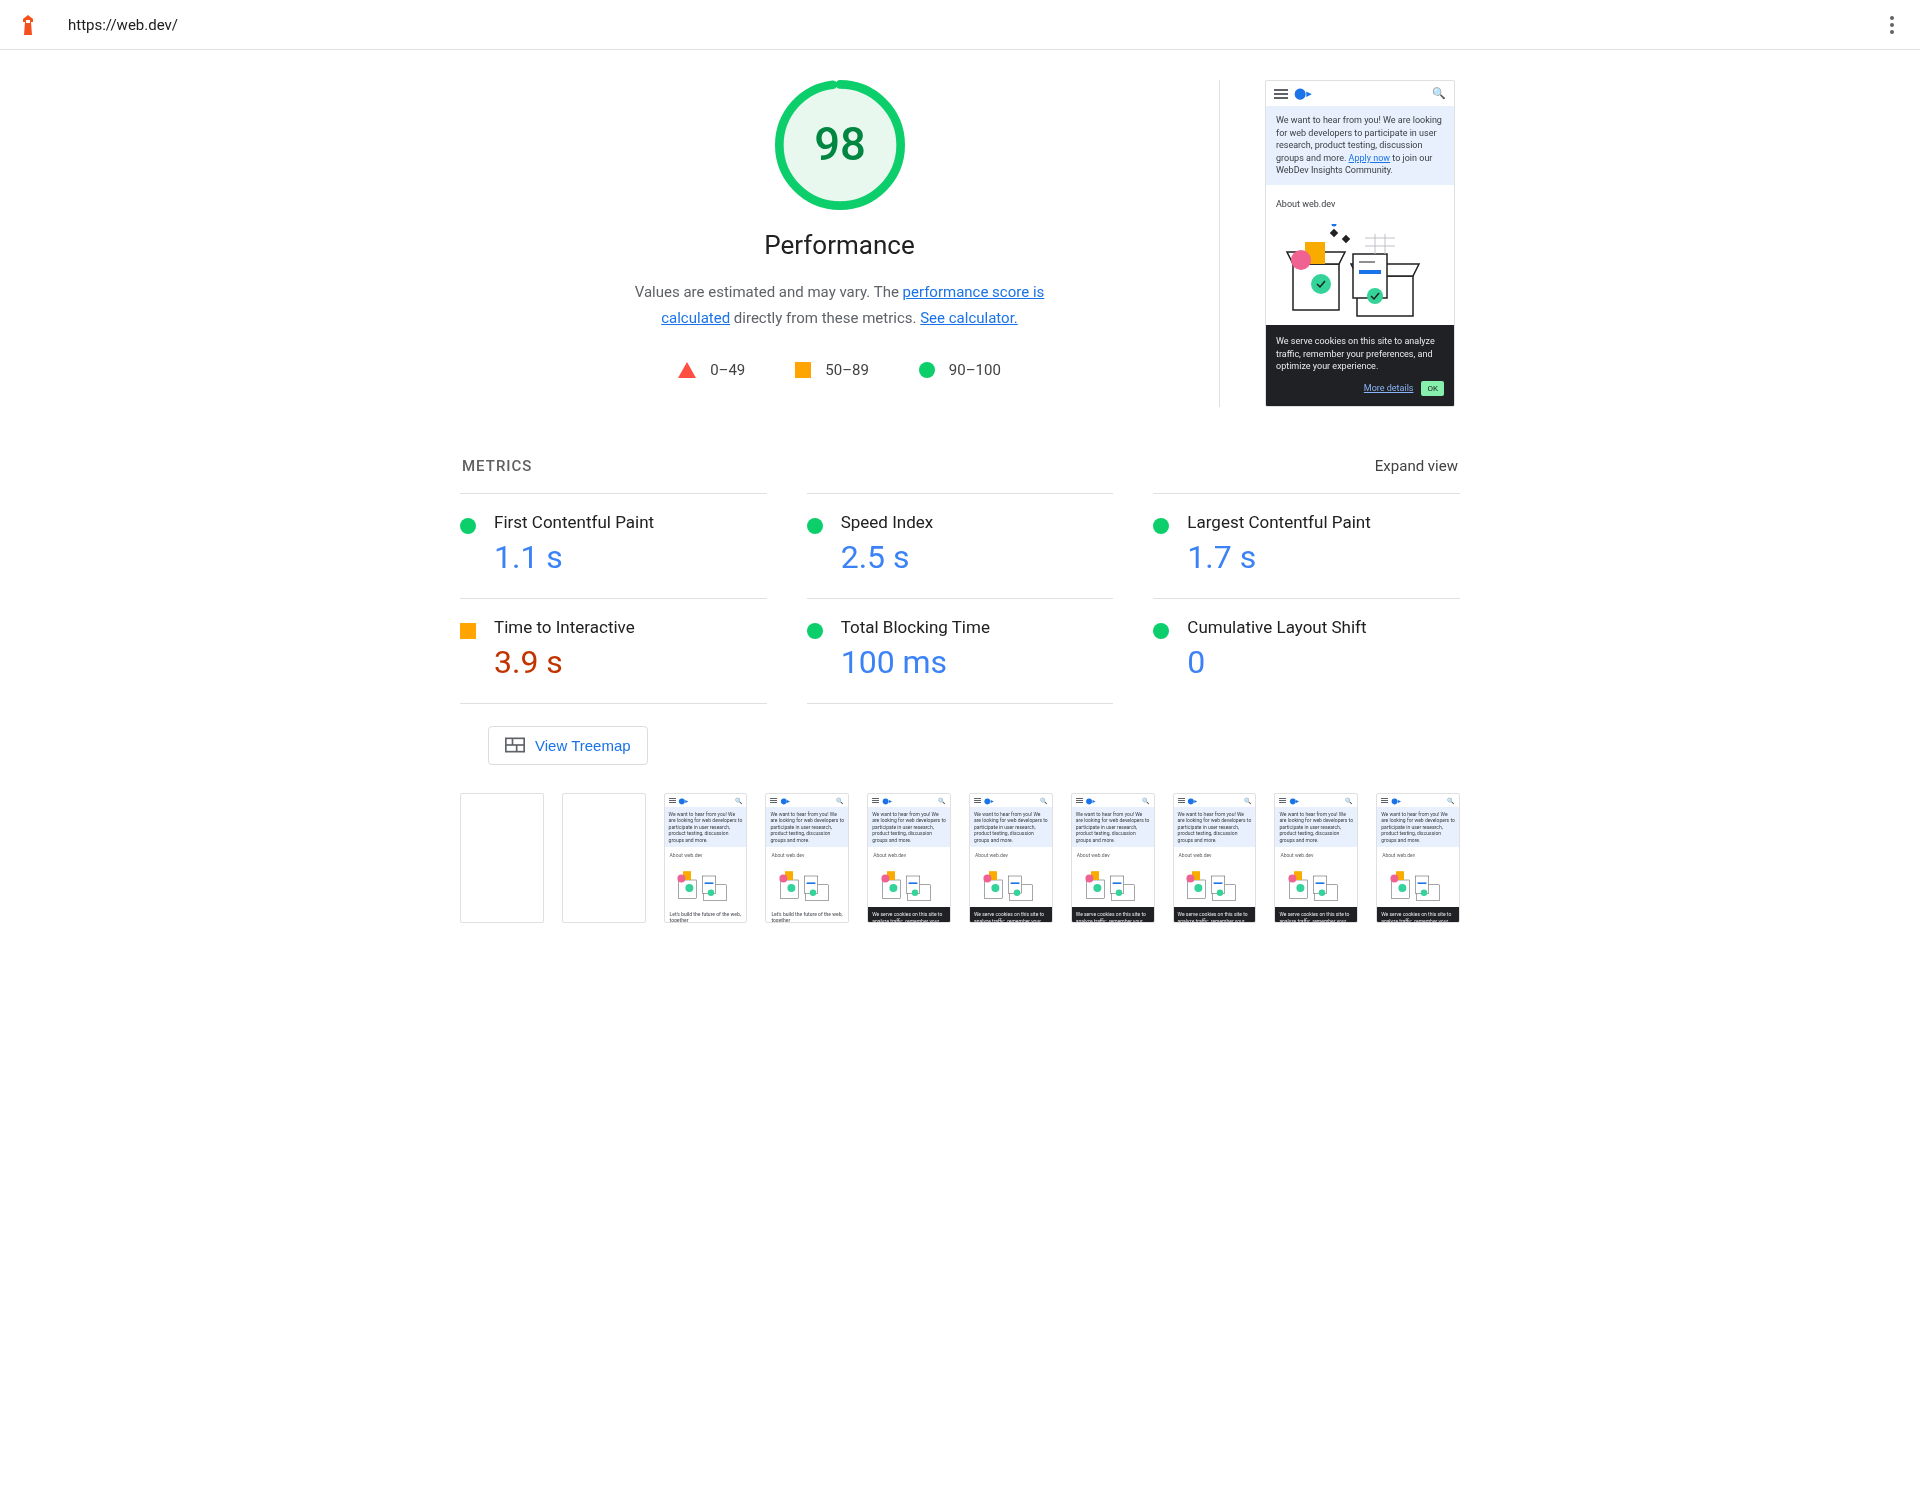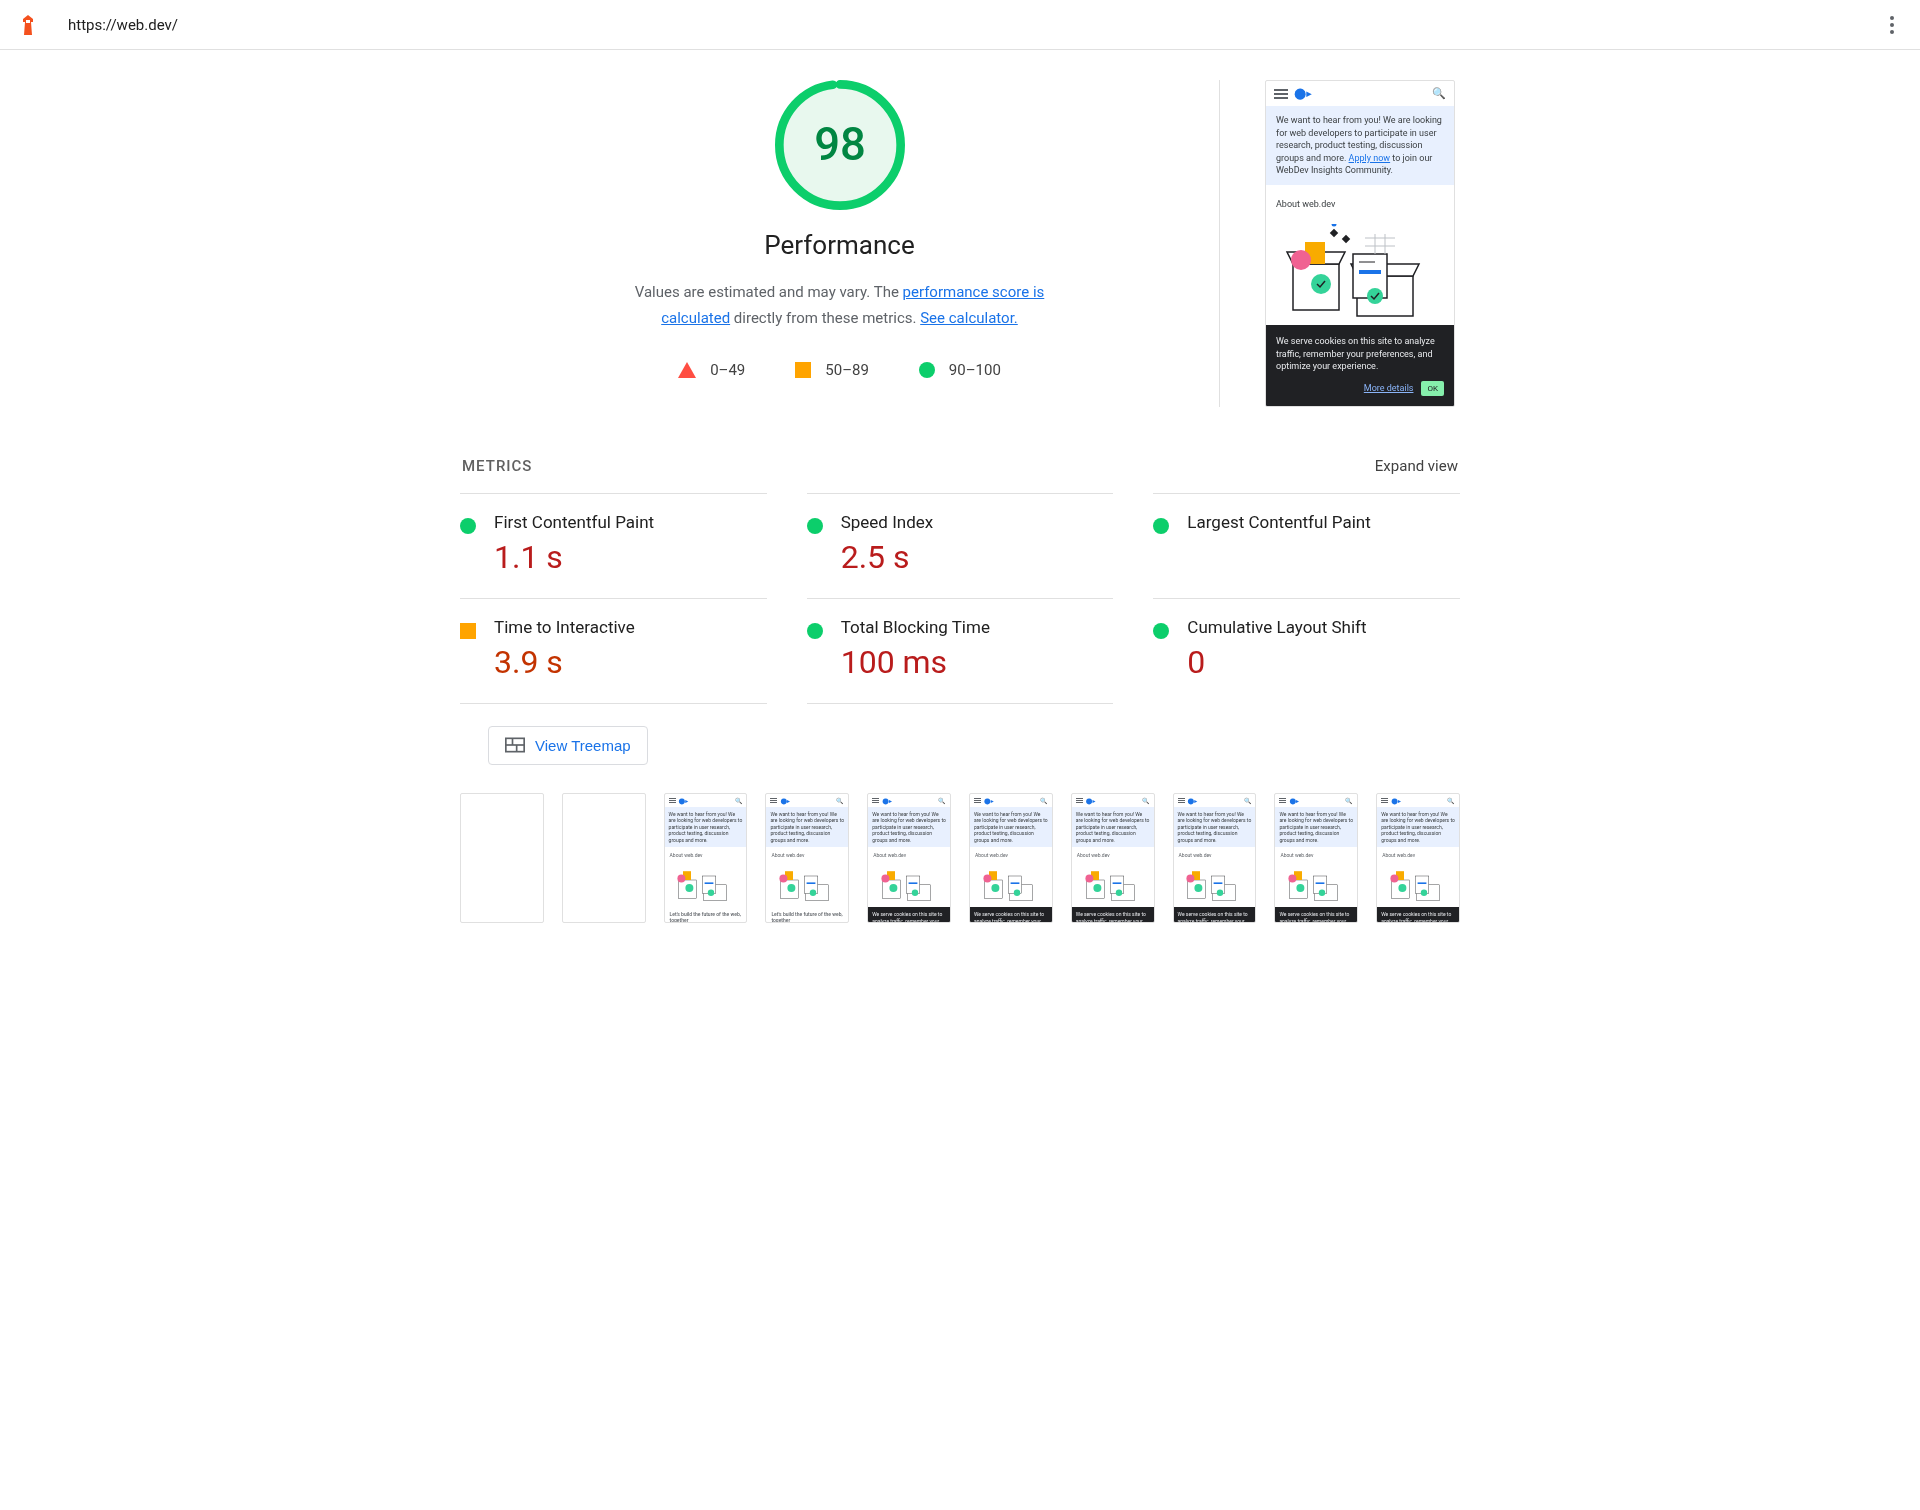--- a/index.html
+++ b/index.html
@@ -87,21 +87,21 @@
       border-top: 1px solid #e0e0e0;
       padding: 18px 0 22px 0;
       display: flex; align-items: flex-start; gap: 18px;
     }
     .metric .indicator { margin-top: 6px; flex-shrink:0; }
     .ind-circle { width: 16px; height: 16px; border-radius: 50%; background: #0cce6b; }
     .ind-square { width: 16px; height: 16px; background: #ffa400; }
     .metric .body { flex: 1; }
     .metric .name { font-size: 17px; color: #212121; margin-bottom: 6px; }
     .metric .value { font-size: 32px; font-weight: 400; }
-    .val-green { color: #b91c1c; }
+    .val-green { color: #3b82f6; }
     .val-orange { color: #c33300; }
     .metrics-bottom-border { border-top:1px solid #e0e0e0; }
 
     .treemap-row { margin-top: 22px; padding-left: 28px; }
     .treemap-btn {
       display: inline-flex; align-items: center; gap: 10px;
       border: 1px solid #dadce0; border-radius: 4px;
       padding: 10px 16px; color: #1a73e8; font-size: 15px;
       cursor: pointer; background: #fff;
     }
@@ -249,20 +249,21 @@
         <div class="value val-green">2.5 s</div>
       </div>
     </div>
 
     <div class="metric">
       <div class="indicator">
           <div class="ind-circle"></div>
         </div>
       <div class="body">
         <div class="name">Largest Contentful Paint</div>
+        <div class="value val-green">1.7 s</div>
       </div>
     </div>
 
     <div class="metric">
       <div class="indicator">
           <div class="ind-square"></div>
         </div>
       <div class="body">
         <div class="name">Time to Interactive</div>
         <div class="value val-orange">3.9 s</div>

